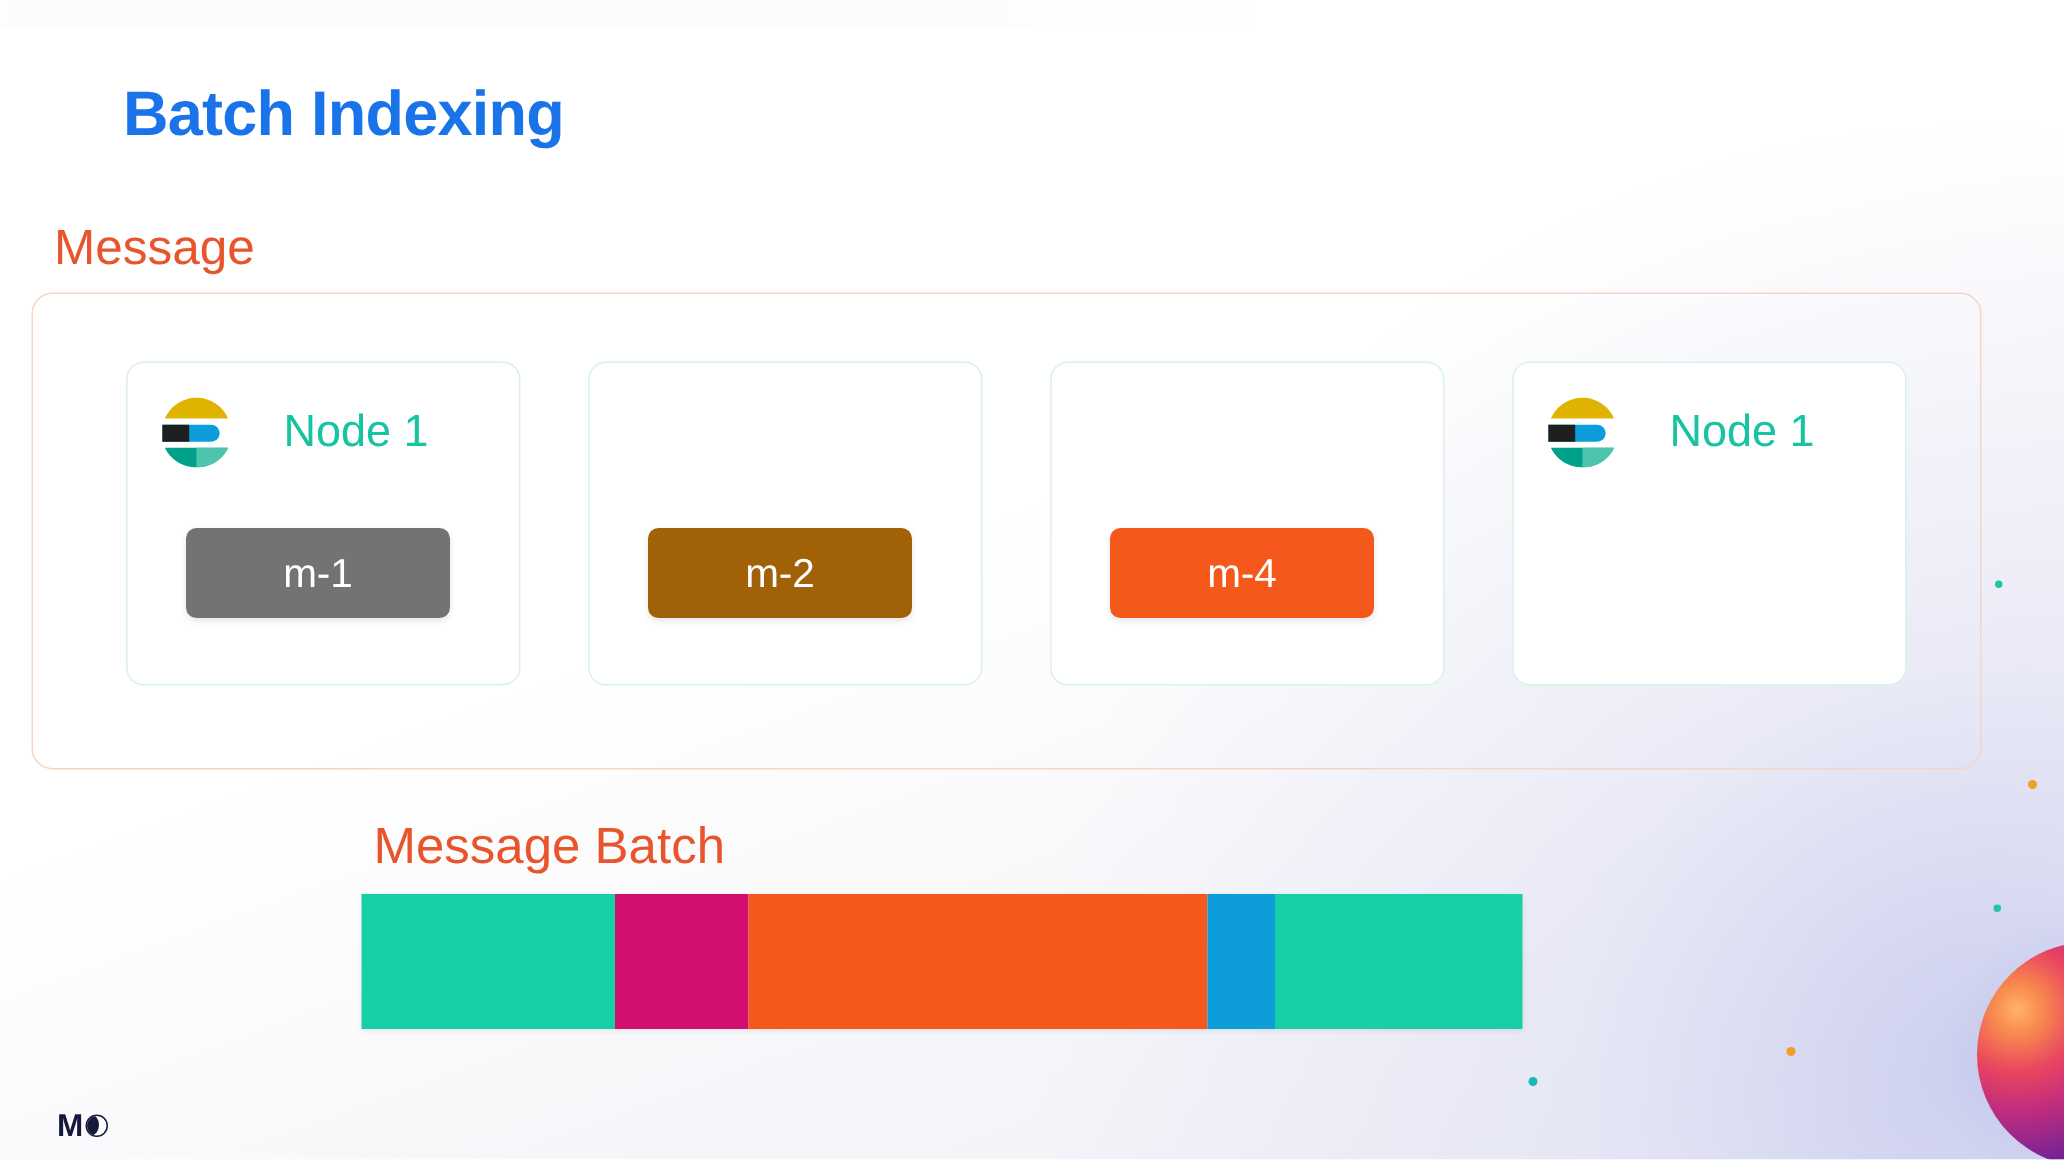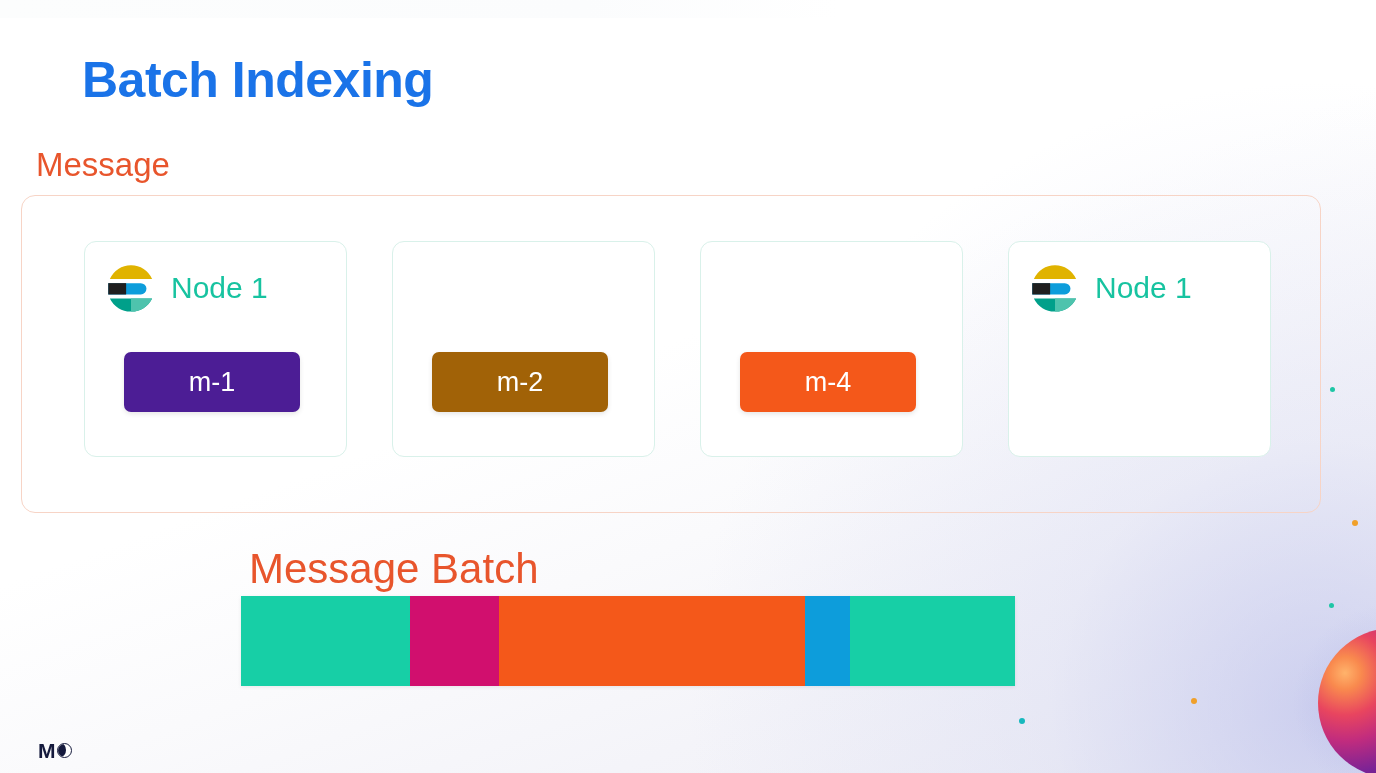--- a/index.html
+++ b/index.html
@@ -59,21 +59,21 @@
   }
 
   
   .dot { position: absolute; border-radius: 50%; }
 
   
   .title {
     position: absolute;
     left: 82px;
     top: 52px;
-    font-size: 50px;
+    font-size: 42px;
     font-weight: 700;
     color: #1a73e8;
     letter-spacing: -0.5px;
     line-height: 1.15;
   }
 
   .cluster-label {
     position: absolute;
     left: 36px;
     top: 145px;
@@ -111,21 +111,21 @@
     border: 1.4px solid #d9f1ea;
     border-radius: 12px;
     background: #ffffff;
     position: relative;
     padding: 18px 20px;
   }
 
   .node-head {
     display: flex;
     align-items: center;
-    gap: 14px;
+    gap: 32px;
     height: 56px;
   }
 
   .es-logo {
     width: 52px;
     height: 52px;
     flex: 0 0 52px;
     display: block;
   }
 
@@ -150,21 +150,21 @@
     font-size: 27px;
     color: #ffffff;
     box-shadow: 0 2px 5px rgba(0,0,0,0.10);
   }
 
   
   .batch-label {
     position: absolute;
     left: 249px;
     top: 544px;
-    font-size: 42px;
+    font-size: 34px;
     color: #e8552c;
     line-height: 1.2;
   }
 
   .batch-bar {
     position: absolute;
     left: 241px;
     top: 596px;
     width: 774px;
     height: 90px;
@@ -237,21 +237,21 @@
           <svg class="es-logo" viewBox="0 0 64 64" xmlns="http://www.w3.org/2000/svg">
             <path d="M32 4 A28 28 0 0 1 58 21 L6 21 A28 28 0 0 1 32 4 Z" fill="#e0b300"></path>
             <path d="M4 26 L44 26 A7 7 0 0 1 44 40 L4 40 Z" fill="#0d9ddb"></path>
             <path d="M4 26 L26 26 L26 40 L4 40 Z" fill="#1f1f1f"></path>
             <path d="M6 45 L58 45 A28 28 0 0 1 32 61 A28 28 0 0 1 6 45 Z" fill="#00a08a"></path>
             <path d="M32 45 L58 45 A28 28 0 0 1 32 61 Z" fill="#4ec3ad"></path>
           </svg>
         </span>
         <span class="node-name">Node 1</span>
       </div>
-      <div class="msg-chip" style="background:#4c1d95;margin-top:48px;">m-1</div>
+      <div class="msg-chip" style="background:#737373;margin-top:48px;">m-1</div>
     </div>
 
     <div class="node-card">
       <div class="msg-chip" style="background:#a16207;">m-2</div>
     </div>
 
     <div class="node-card">
       <div class="msg-chip" style="background:#f4581a;">m-4</div>
     </div>
 

